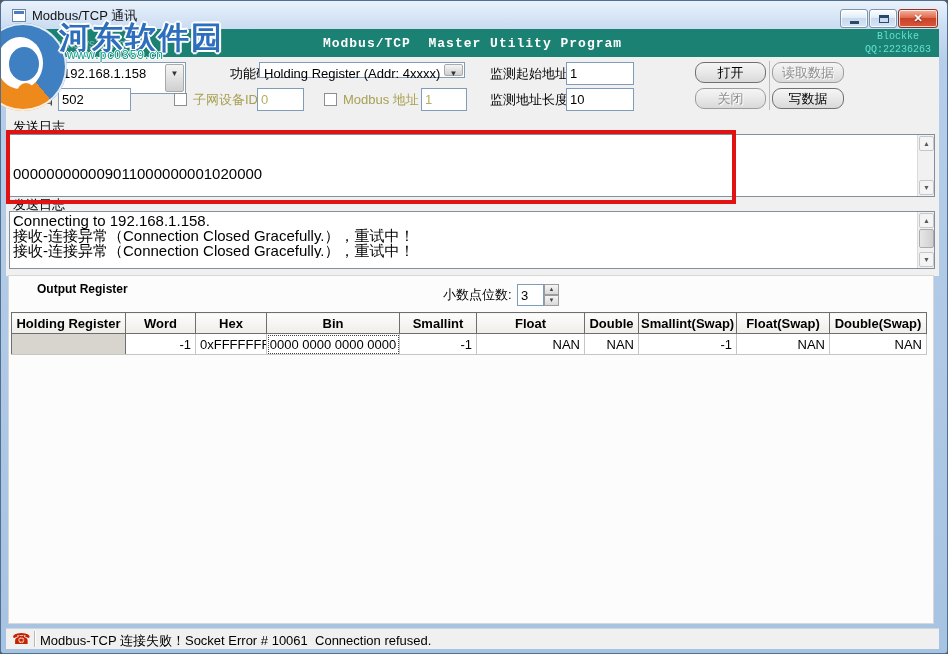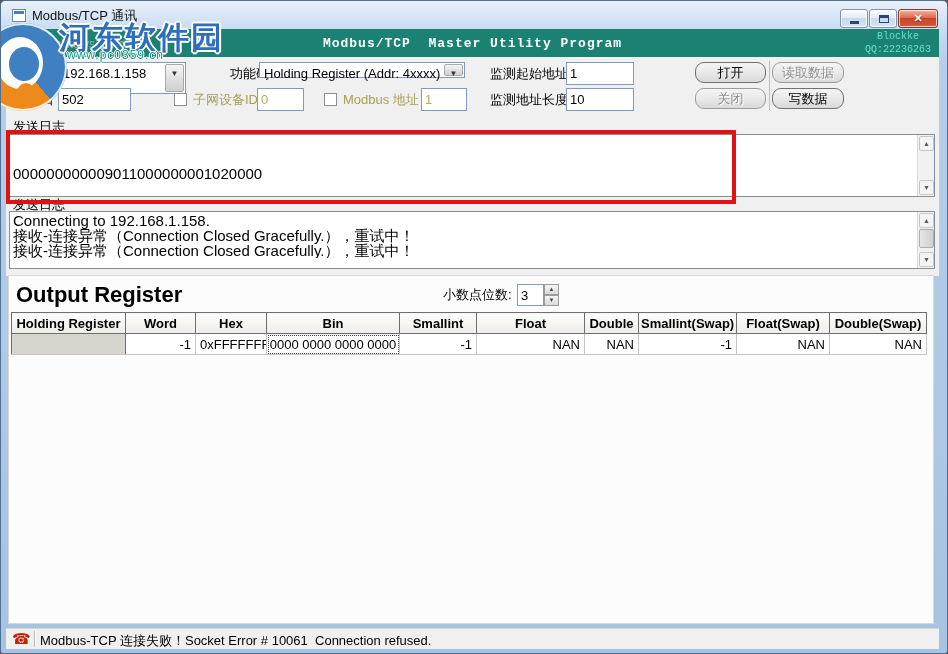--- a/index.html
+++ b/index.html
@@ -167,21 +167,21 @@
     <div class="sbar">
       <div class="sarrow" style="top:1px;">▲</div>
       <div class="sthumb" style="top:17px;"></div>
       <div class="sarrow" style="bottom:1px;">▼</div>
     </div>
   </div>
 
   <div class="abs" style="left:5px;top:129px;width:730px;height:74px;border:4px solid #E01212;z-index:50;pointer-events:none;"></div>
 
   <div class="abs" style="left:7px;top:274px;width:926px;height:349px;background:#FCFCFC;border:1px solid #D8D8D8;"></div>
-  <div class="abs" style="left:15px;top:281px;font-size:22px;font-weight:bold;color:#000;">Output Register</div>
+  <div class="abs" style="left:36px;top:281px;font-size:12px;font-weight:bold;color:#000;">Output Register</div>
 
   <div class="abs lbl" style="left:442px;top:287px;">小数点位数:</div>
   <input class="abs tbox" style="left: 516px; top: 283px; width: 27px; height: 22px;" value="3">
   <div class="abs" style="left:543px;top:283px;width:15px;height:22px;">
     <div class="abs" style="left:0;top:0;width:15px;height:11px;background:linear-gradient(180deg,#F5F5F5,#D9D9D9);border:1px solid #9C9C9C;font-size:6px;text-align:center;line-height:9px;color:#444;">▲</div>
     <div class="abs" style="left:0;top:11px;width:15px;height:11px;background:linear-gradient(180deg,#F5F5F5,#D9D9D9);border:1px solid #9C9C9C;font-size:6px;text-align:center;line-height:9px;color:#444;">▼</div>
   </div>
 
   <table class="grid abs" style="left:10px;top:311px;width:915px;border:1px solid #6E6E6E;">
     <colgroup>

